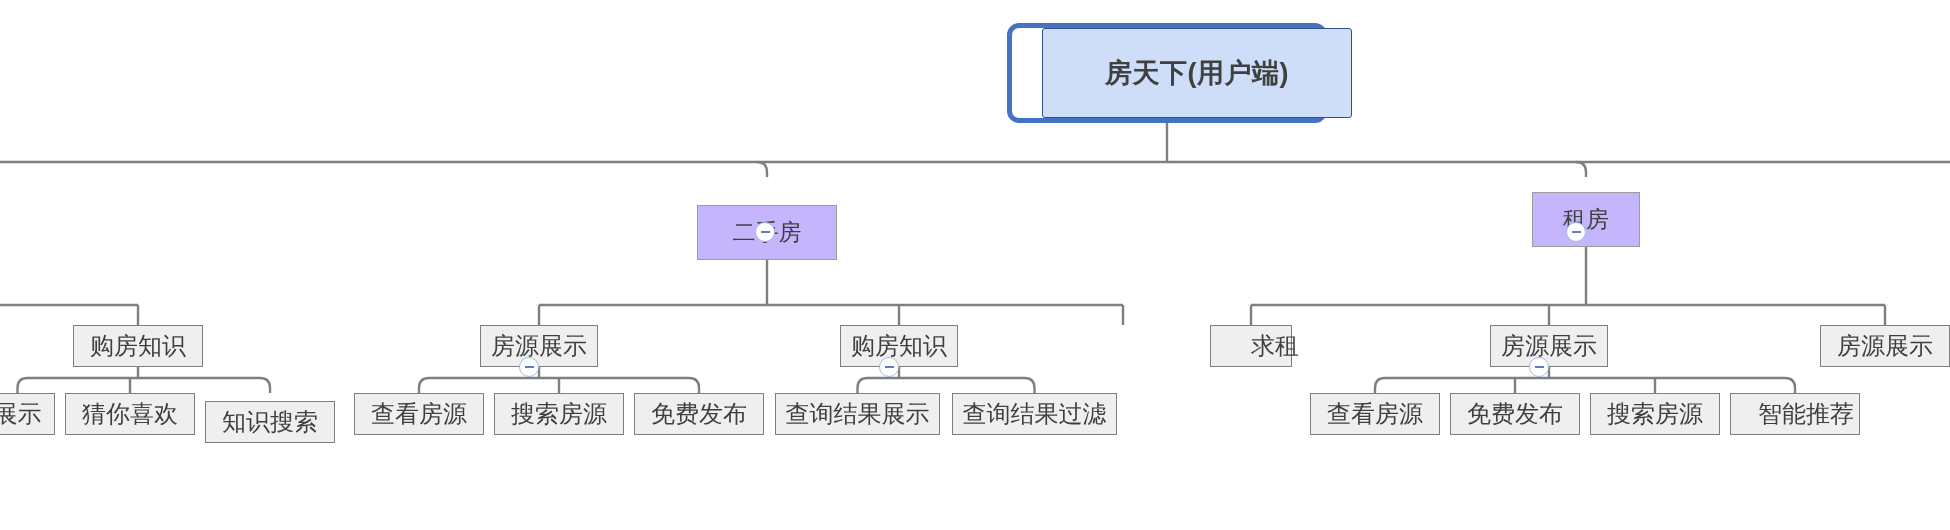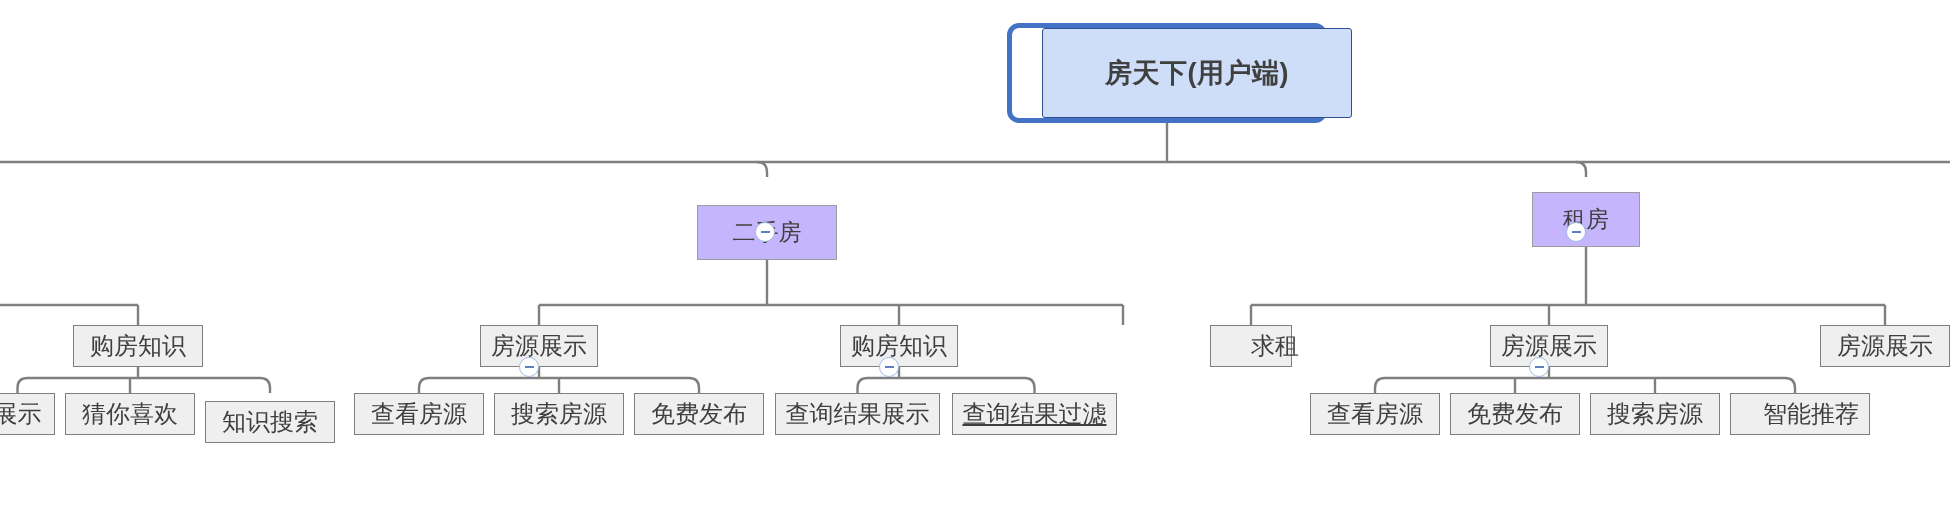--- a/index.html
+++ b/index.html
@@ -204,30 +204,30 @@
   <div class="node lvl4" style="left: 494px; top: 393px; width: 130px; height: 42px;">
     <span>搜索房源</span>
   </div>
   <div class="node lvl4" style="left: 634px; top: 393px; width: 130px; height: 42px;">
     <span>免费发布</span>
   </div>
 
   <div class="node lvl4" style="left: 775px; top: 393px; width: 165px; height: 42px;">
     <span>查询结果展示</span>
   </div>
-  <div class="node lvl4" style="left: 952px; top: 393px; width: 165px; height: 42px; text-decoration: underline;">
+  <div class="node lvl4" style="left: 952px; top: 393px; width: 165px; height: 42px;">
     <span>查询结果过滤</span>
   </div>
 
   <div class="node lvl4" style="left: 1310px; top: 393px; width: 130px; height: 42px;">
     <span>查看房源</span>
   </div>
   <div class="node lvl4" style="left: 1450px; top: 393px; width: 130px; height: 42px;">
     <span>免费发布</span>
   </div>
   <div class="node lvl4" style="left: 1590px; top: 393px; width: 130px; height: 42px;">
     <span>搜索房源</span>
   </div>
-  <div class="node lvl4" style="left: 1730px; top: 393px; width: 140px; height: 42px; padding-left: 22px;">
+  <div class="node lvl4" style="left: 1730px; top: 393px; width: 130px; height: 42px; padding-left: 22px;">
     <span>智能推荐</span>
   </div>
 
 </div>
 
 </body></html>

